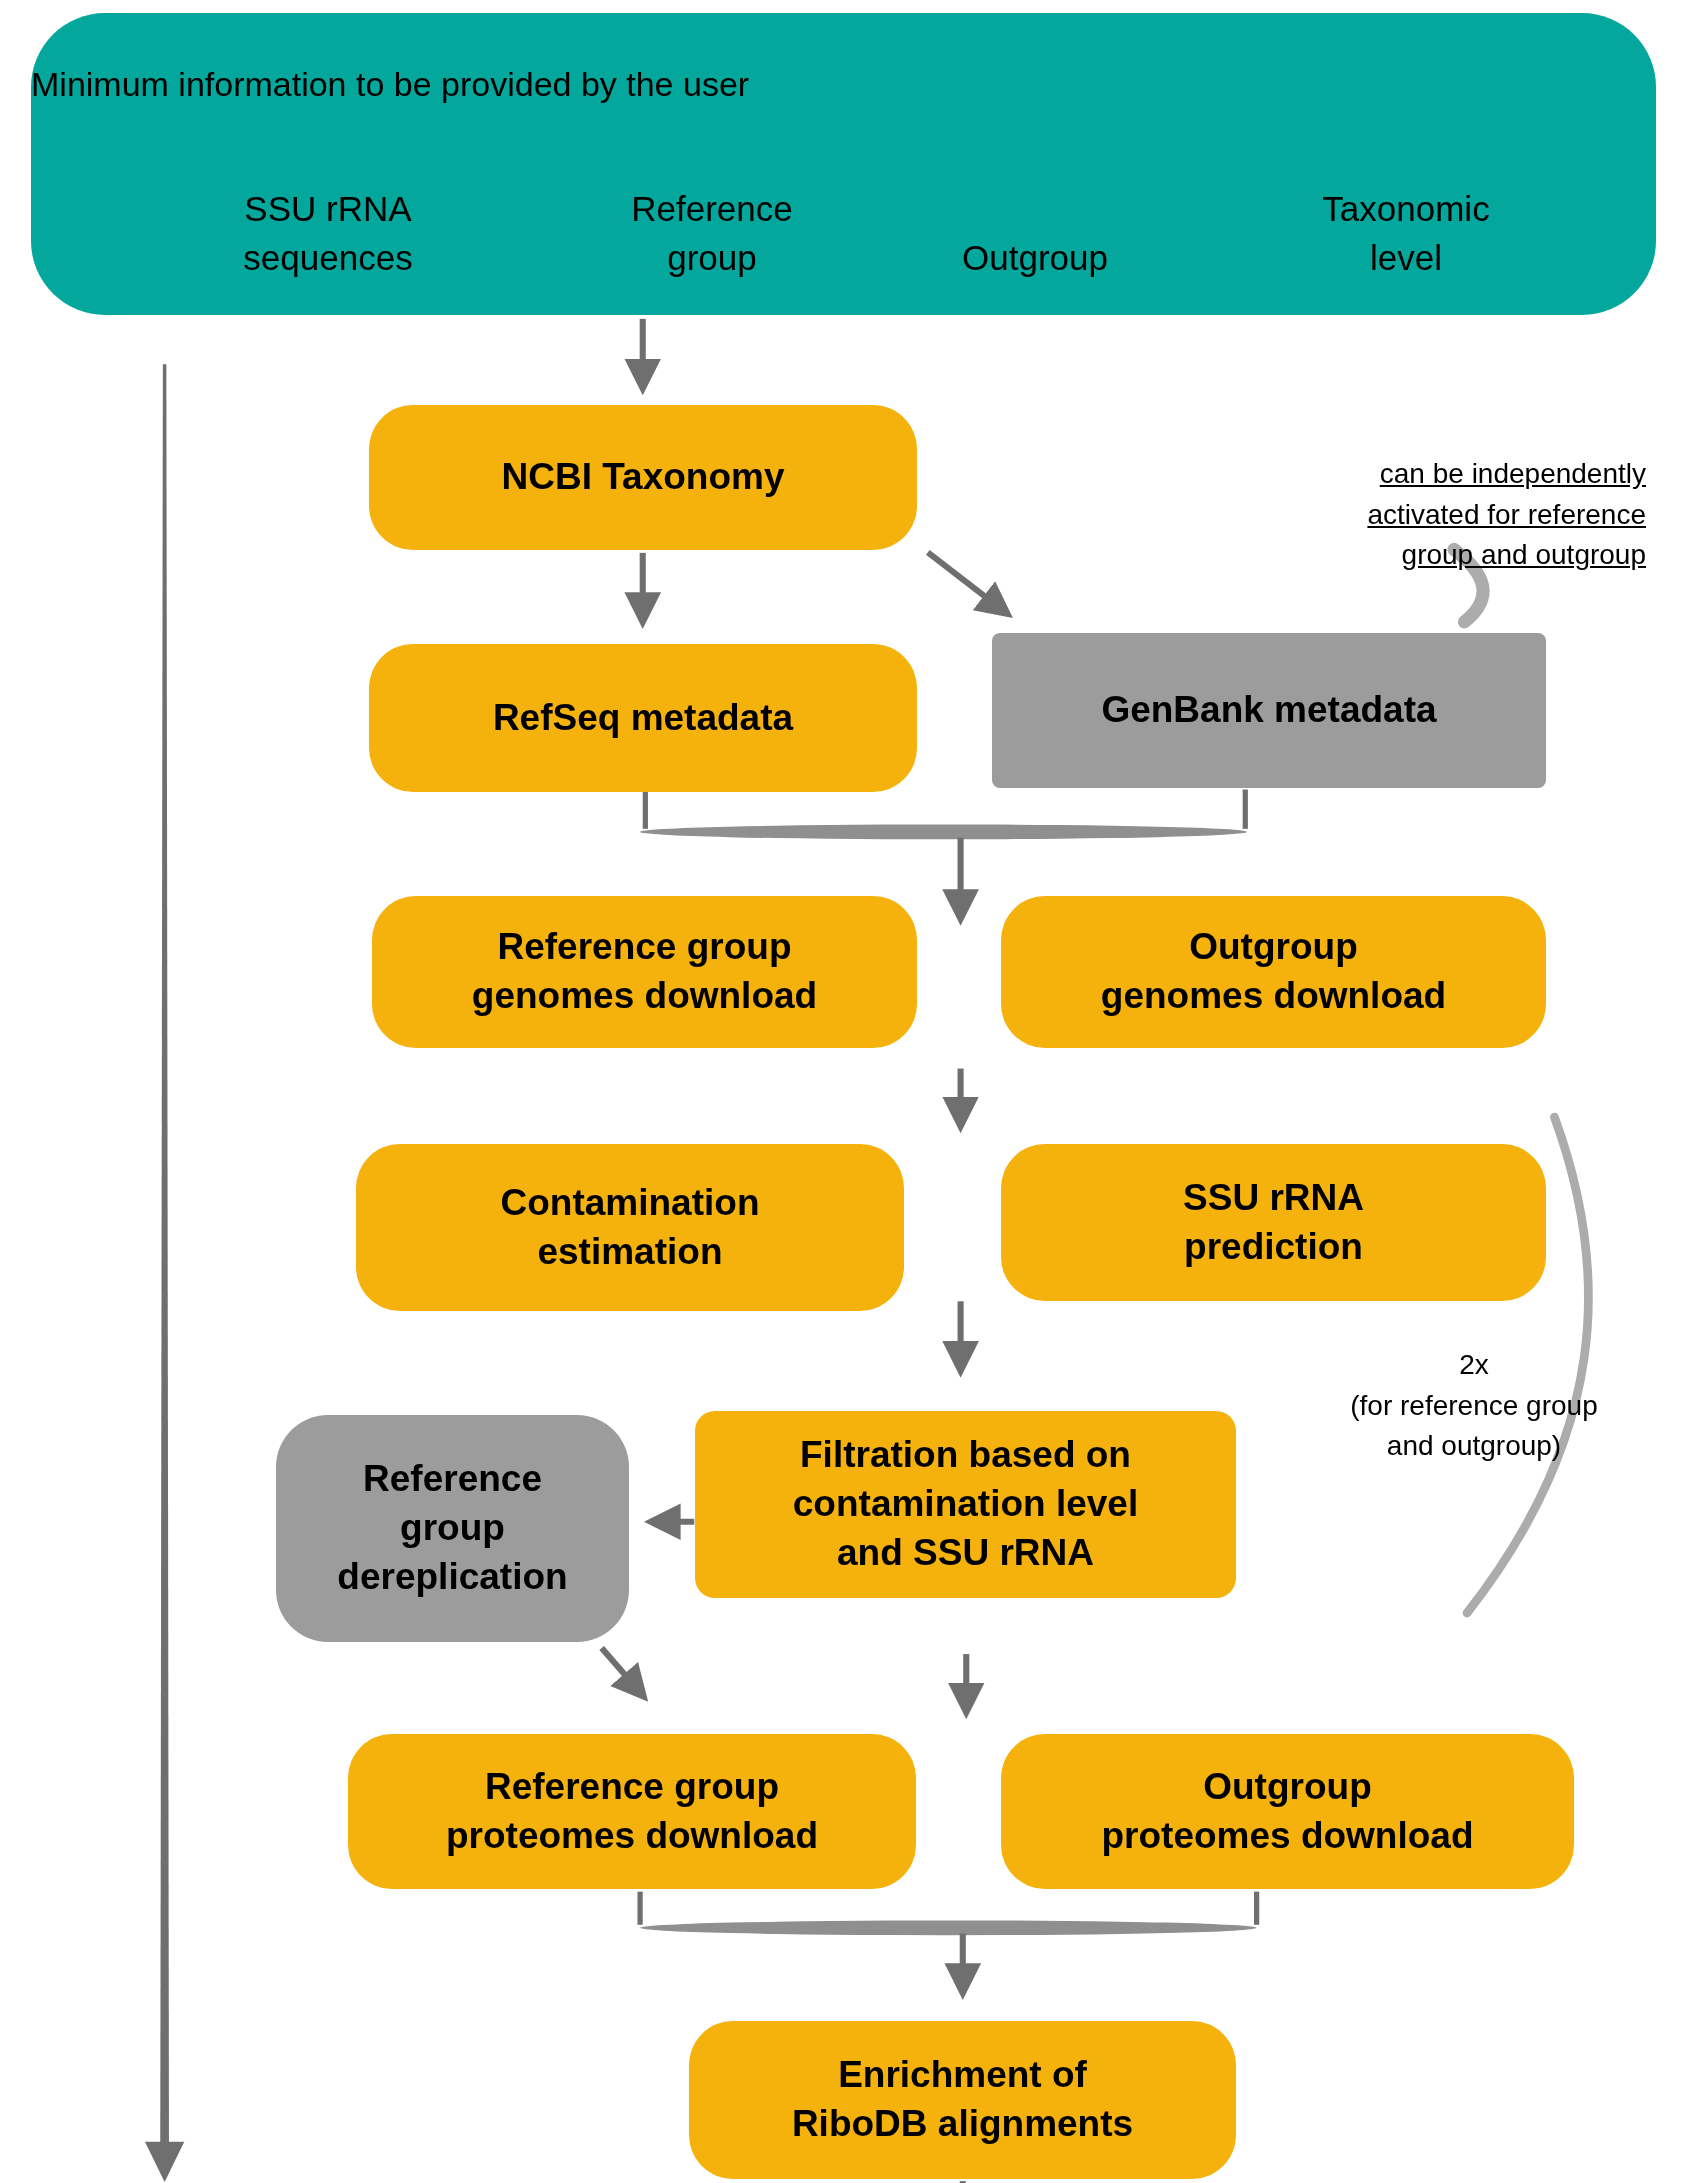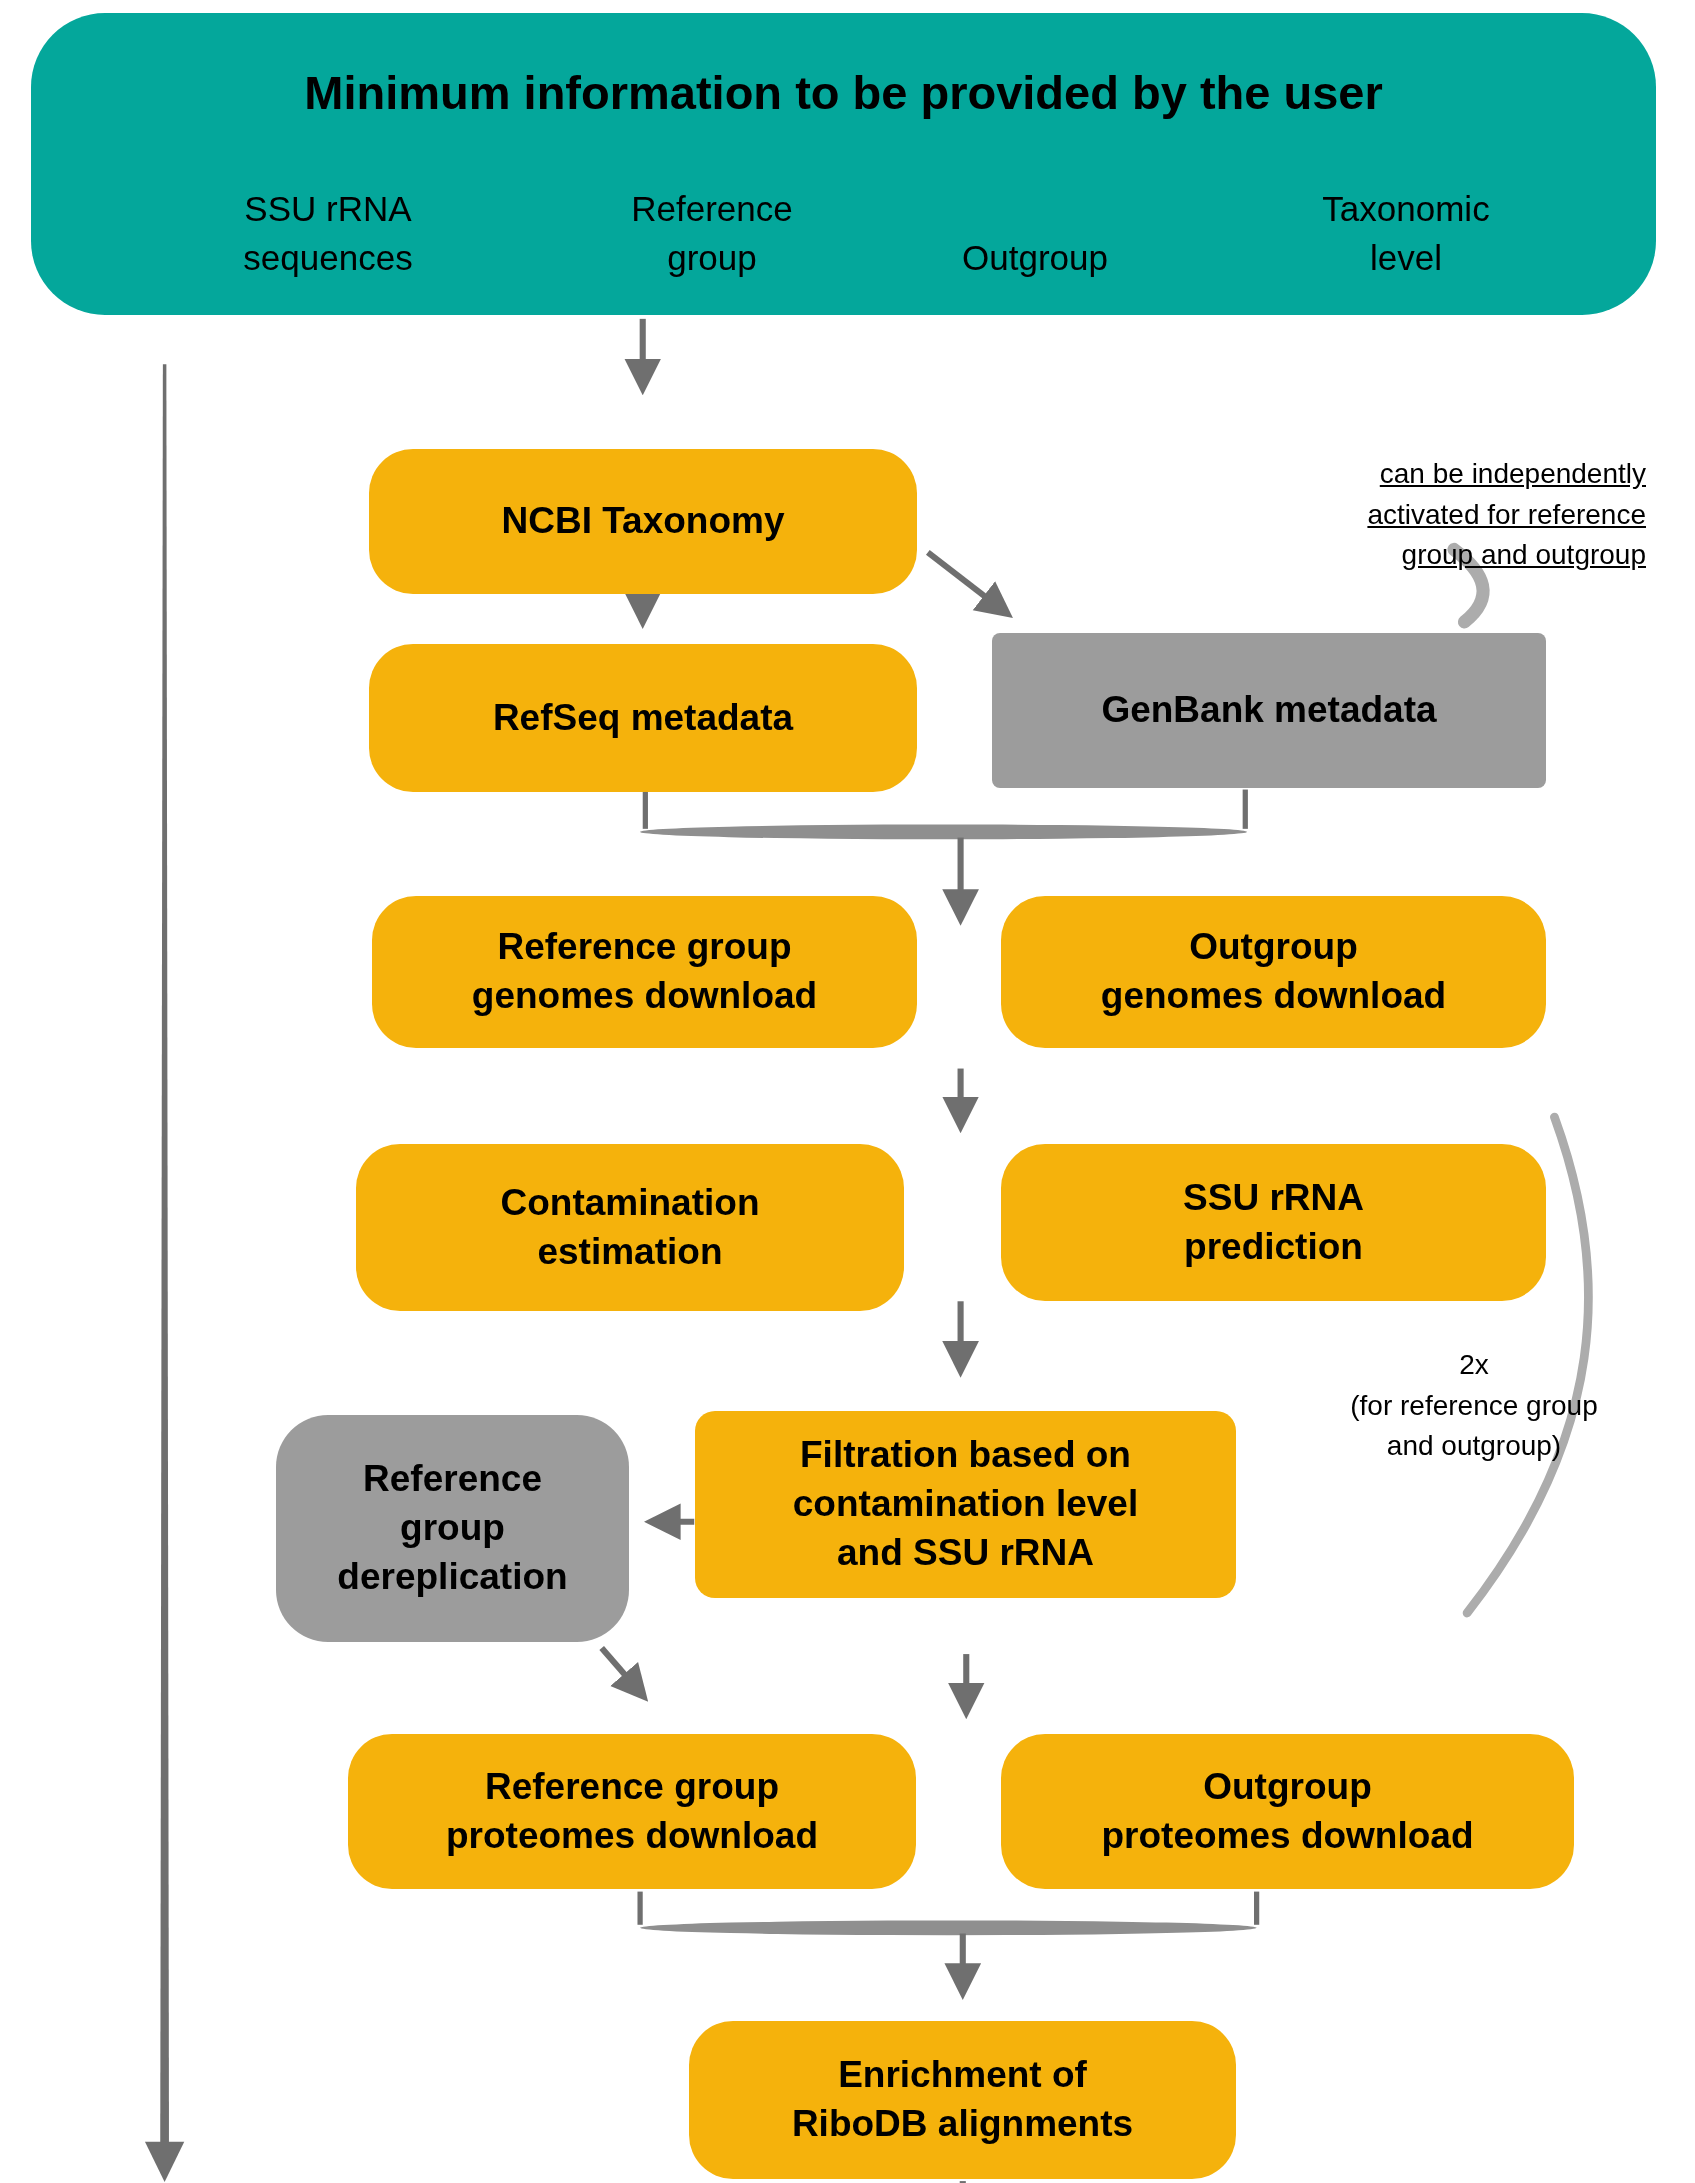--- a/index.html
+++ b/index.html
@@ -10,22 +10,22 @@
   html,body{width:1695px;height:2720px;background:#ffffff;overflow:hidden;
     font-family:"Liberation Sans", sans-serif;}
   .stage{position:relative;width:1695px;height:2720px;background:#fff;}
   .box{position:absolute;display:flex;align-items:center;justify-content:center;
     text-align:center;white-space:pre-line;color:var(--ink);
     font-weight:700;font-size:37px;line-height:1.32;border-radius:44px;}
   .yellow{background:var(--yellow);}
   .graybox{background:var(--gray);}
   .headerbox{position:absolute;left:31px;top:13px;width:1625px;height:302px;
     background:var(--teal);border-radius:74px;}
-  .header-title{position:absolute;left:0;top:52px;width:100%;text-align:center;
-    font-size:47px;font-weight:700;color:var(--ink);}
+  .header-title{position:absolute;left:0;top:52px;width:100%;
+    font-size:34px;font-weight:400;color:var(--ink);}
   .header-item{position:absolute;top:169px;height:100px;display:flex;
     align-items:flex-end;justify-content:center;text-align:center;
     white-space:pre-line;font-size:35px;font-weight:400;line-height:1.4;color:var(--ink);}
   .note{position:absolute;font-size:28px;font-weight:400;line-height:1.45;
     color:var(--ink);white-space:pre-line;}
   .note-left{text-align:right;text-decoration:underline;}
   .note-center{text-align:center;}
   svg.wires{position:absolute;left:0;top:0;width:1695px;height:2720px;pointer-events:none;}
   .wire{stroke:var(--arrow);stroke-width:14;fill:none;}
   .stub{stroke:var(--arrow);stroke-width:12;fill:none;}
@@ -81,21 +81,21 @@
     <path class="wire" marker-end="url(#ah)" d="M2210,5626 L2210,5752"></path>
     <path class="wire" marker-end="url(#ah)" style="stroke-width:18" d="M895,5658 L1395,5800"></path>
 
     <polygon class="taper" points="373,834 381,834 387,4908 367,4908"></polygon>
     <polygon class="taper" points="332,4905 422,4905 377,4997"></polygon>
 
     <path class="sketch" style="stroke-width:30" d="M3330,1258 C3402,1312 3424,1368 3354,1424"></path>
     <path class="sketch" style="stroke-width:20" d="M3560,2558 C3692,2920 3676,3290 3360,3694"></path>
   </svg>
 
-  <div class="box yellow" style="left:369px;top:405px;width:548px;height:145px;margin-top:44px;">NCBI Taxonomy</div>
+  <div class="box yellow" style="left:369px;top:405px;width:548px;height:145px;">NCBI Taxonomy</div>
 
   <div class="box yellow" style="left:369px;top:638px;width:548px;height:148px;margin-top:6px;">RefSeq metadata</div>
 
   <div class="box graybox" style="left:992px;top:633px;width:554px;height:155px;border-radius:8px;">GenBank metadata</div>
 
   <div class="box yellow" style="left:372px;top:896px;width:545px;height:152px;">Reference group
 genomes download</div>
 
   <div class="box yellow" style="left:1001px;top:896px;width:545px;height:152px;">Outgroup
 genomes download</div>

